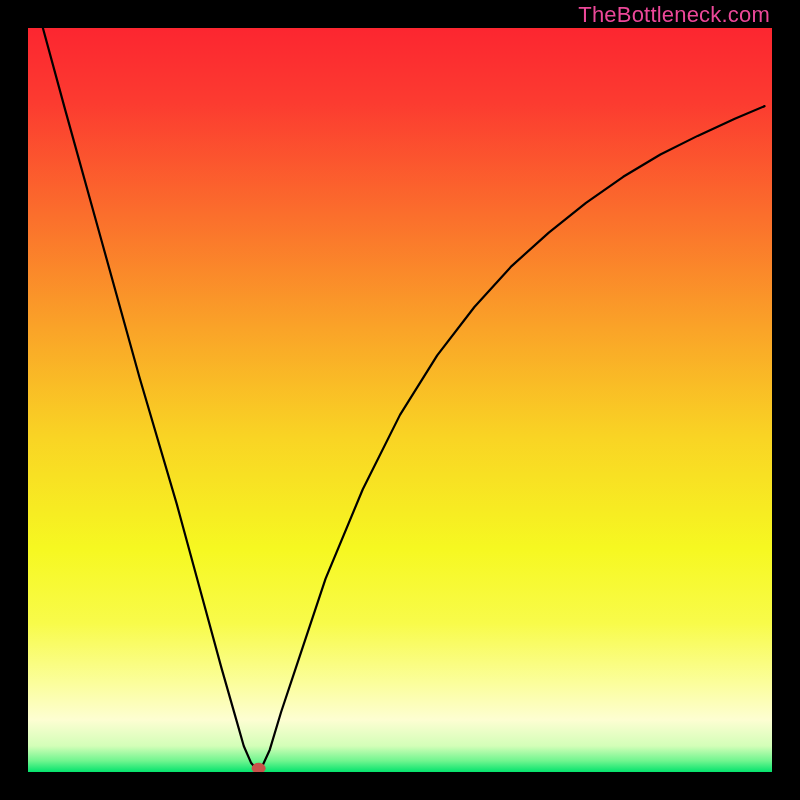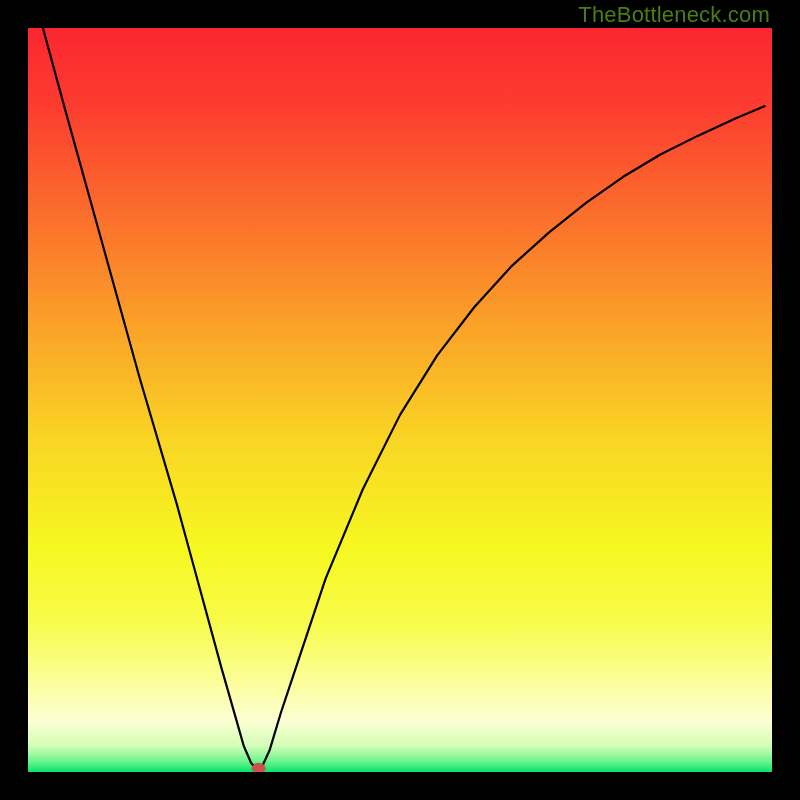--- a/index.html
+++ b/index.html
@@ -23,21 +23,21 @@
     position: absolute;
     left: 0;
     top: 0;
     width: 744px;
     height: 744px;
   }
   .watermark {
     position: absolute;
     top: 2px;
     right: 30px;
-    color: #4d7c0f;
+    color: #ec4899;
     font-size: 22px;
     font-weight: 500;
     letter-spacing: 0.2px;
     user-select: none;
   }
   svg { display: block; }
 </style>
 </head>
 <body>
 

